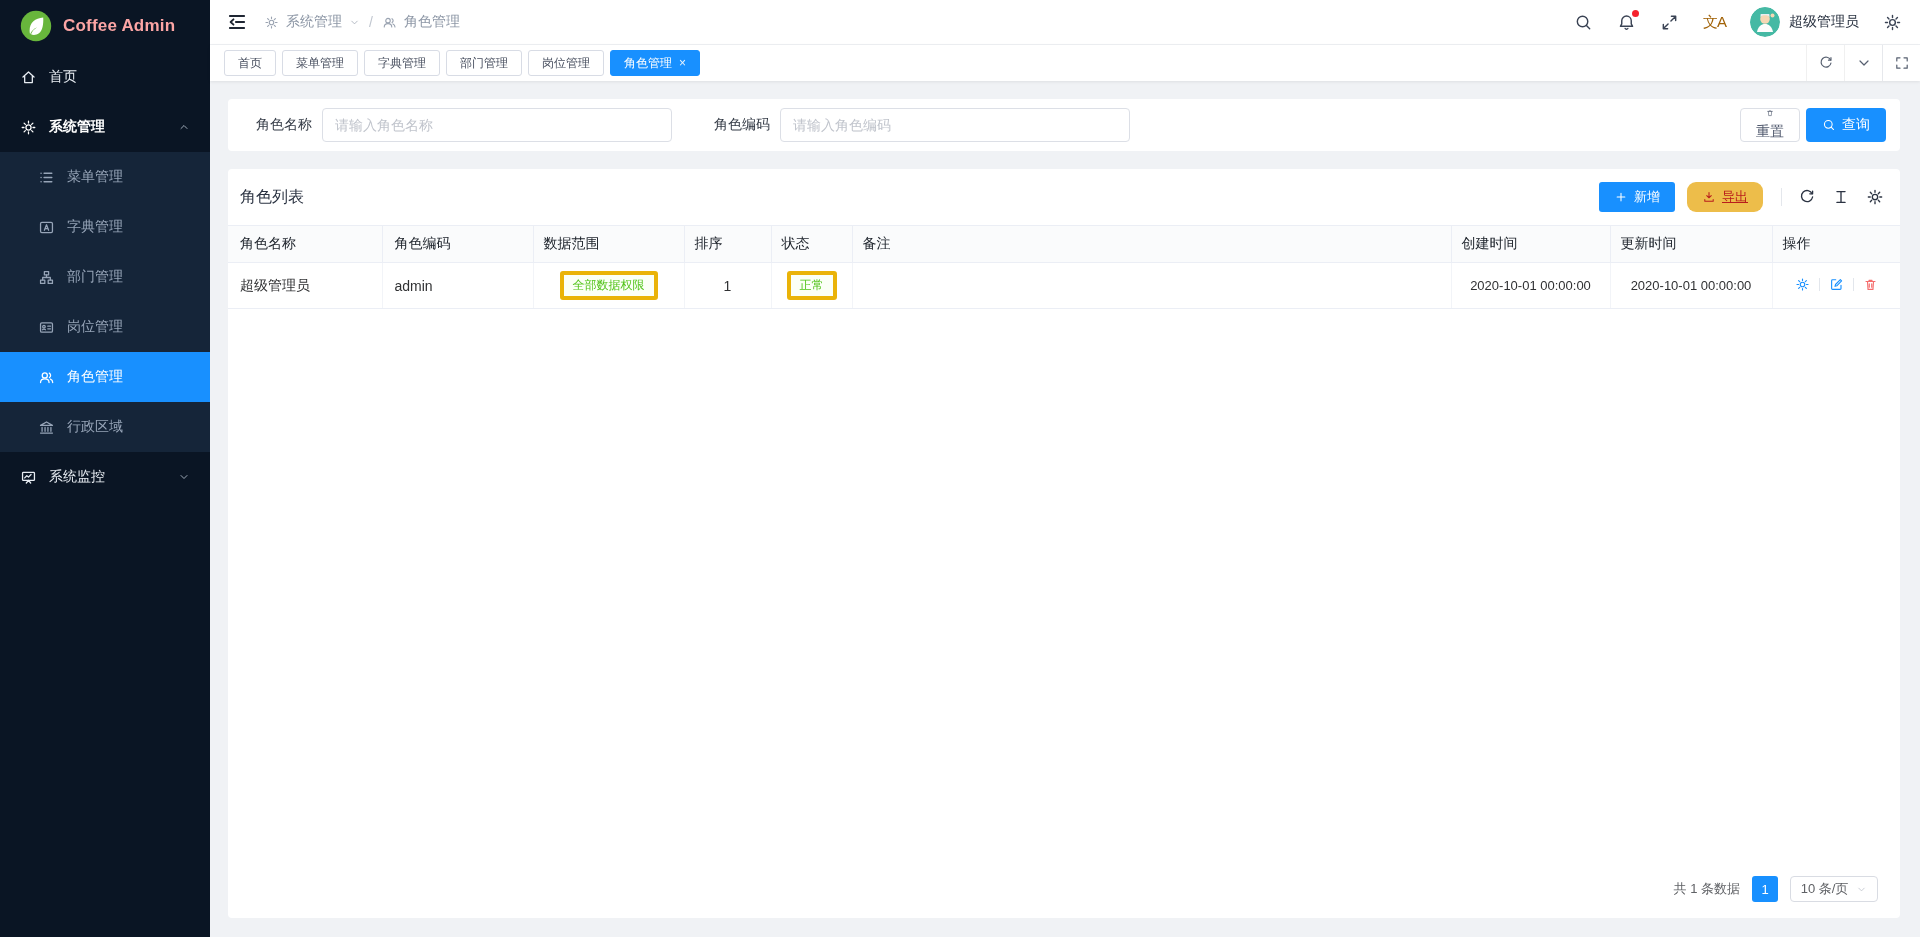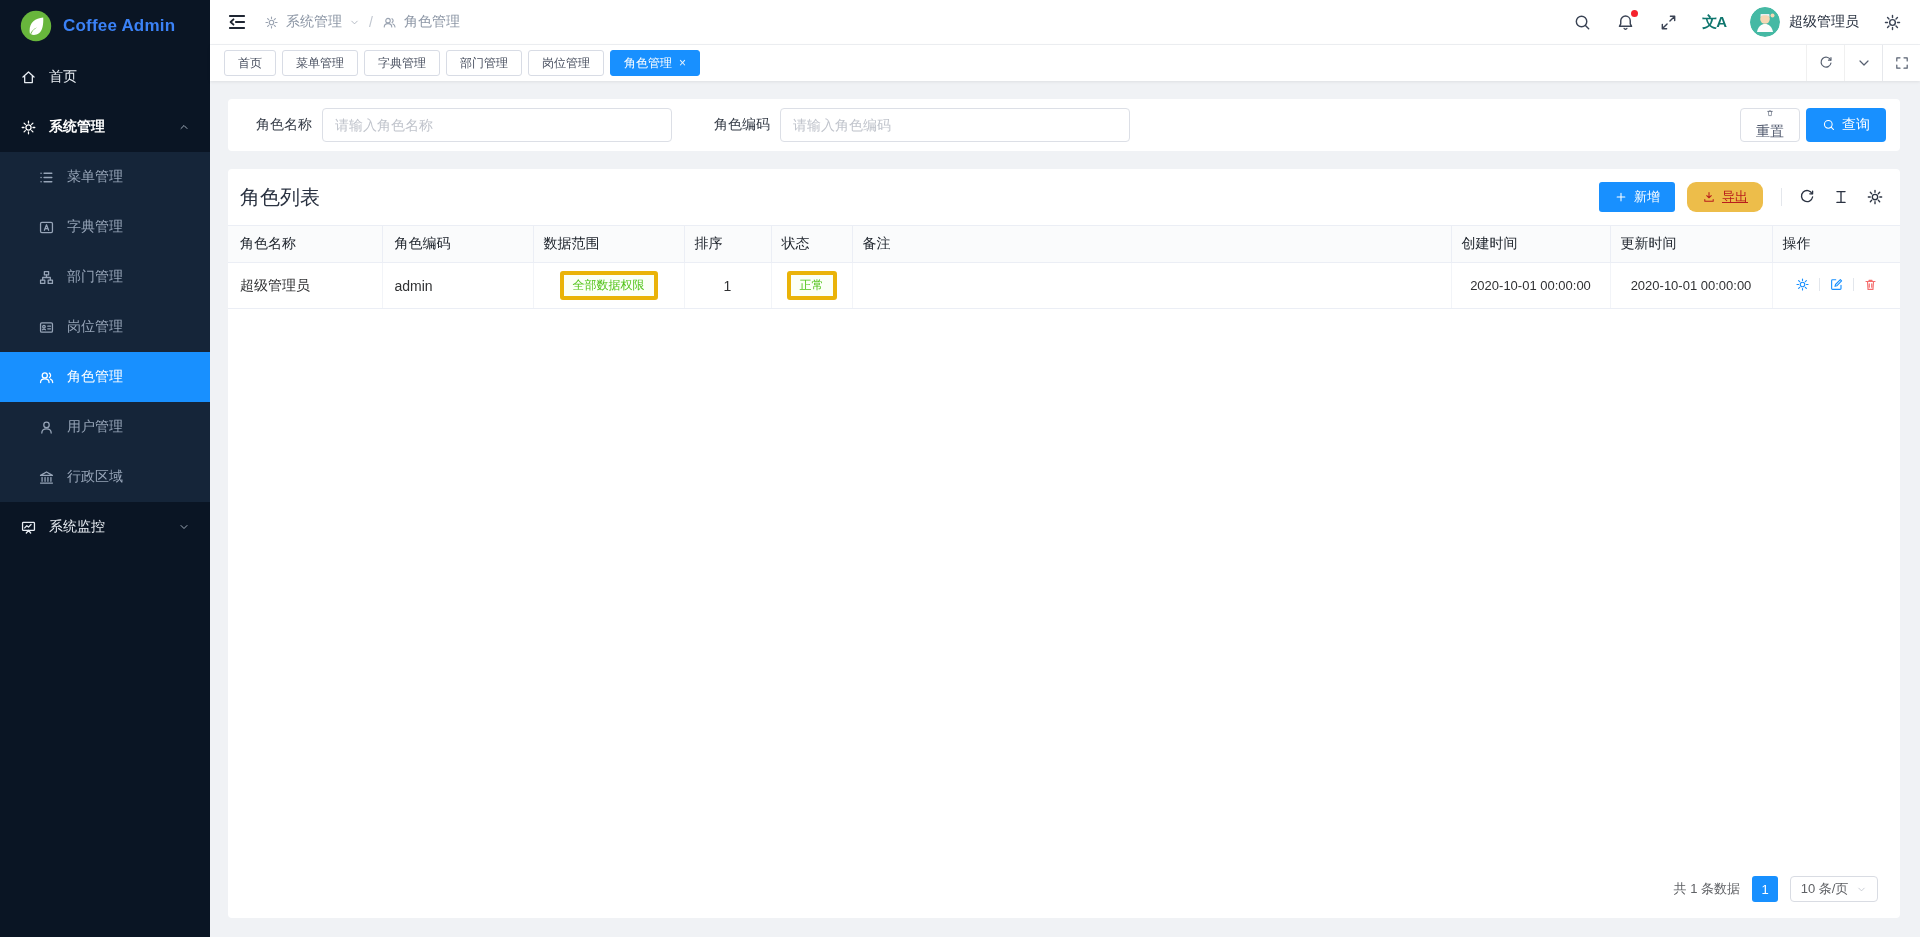--- a/index.html
+++ b/index.html
@@ -4,21 +4,21 @@
 <style>
   * { margin:0; padding:0; box-sizing:border-box; }
   html,body { width:1920px; height:937px; font-family:"Liberation Sans", sans-serif; }
   .page { width:1920px; height:937px; position:relative; overflow:hidden; background:#f0f2f5; display:flex; }
   svg { display:block; }
   .ic { stroke:currentColor; fill:none; stroke-width:1.5; stroke-linecap:round; stroke-linejoin:round; }
 
   
   .sidebar { width:210px; height:100%; background:#0a1524; flex:none; display:flex; flex-direction:column; color:#cfd6e0; }
   .logo-row { height:52px; display:flex; align-items:center; padding-left:20px; gap:11px; flex:none; }
-  .logo-title { color:#3b82f6; font-size:17px; font-weight:bold; letter-spacing:.2px; }
+  .logo-title { color:#fca5a5; font-size:17px; font-weight:bold; letter-spacing:.2px; }
   .menu-item { height:50px; display:flex; align-items:center; padding:0 20px; gap:12px; font-size:14px; color:#d3dae4; cursor:pointer; }
   .menu-item .mi-label { flex:1; }
   .menu-item.top { color:#e8edf3; }
   .menu-item.bold { color:#ffffff; font-weight:bold; }
   .submenu { background:#152539; }
   .submenu .menu-item { padding-left:38px; color:#97a5b8; font-weight:normal; }
   .submenu .menu-item.active { background:#1890ff; color:#ffffff; }
   .mi-icon { width:17px; height:17px; flex:none; }
   .chev { width:12px; height:12px; color:#aeb9c6; }
 
@@ -30,21 +30,21 @@
   .fold-btn { width:22px; height:22px; color:#1f2633; cursor:pointer; margin-right:16px; }
   .crumb { display:flex; align-items:center; gap:7px; font-size:14px; color:#8d97a6; }
   .crumb .sep { color:#c0c6cf; margin:0 2px; }
   .crumb .c-ic { width:15px; height:15px; color:#9aa3b1; }
   .crumb .c-chev { width:11px; height:11px; color:#a6aeba; }
   .hd-spacer { flex:1; }
   .hd-right { display:flex; align-items:center; gap:24px; }
   .hd-icon { width:19px; height:19px; color:#3a4354; cursor:pointer; position:relative; }
   .bell-wrap { position:relative; cursor:pointer; }
   .bell-dot { position:absolute; top:-3px; right:-3px; width:7px; height:7px; border-radius:50%; background:#f5222d; }
-  .translate-glyph { font-size:15px; color:#0f766e; cursor:pointer; letter-spacing:-1px;font-weight:bold; }
+  .translate-glyph { font-size:15px; color:#a16207; cursor:pointer; letter-spacing:-1px; }
   .user-wrap { display:flex; align-items:center; gap:9px; cursor:pointer; }
   .avatar { width:30px; height:30px; border-radius:50%; overflow:hidden; flex:none; }
   .user-name { font-size:14px; color:#27303f; }
 
   
   .tabbar { height:36px; background:#fff; display:flex; align-items:center; padding-left:14px; box-shadow:0 1px 3px rgba(0,0,0,.08); position:relative; z-index:2; flex:none; }
   .tabs { display:flex; align-items:center; gap:6px; }
   .tab { height:26px; display:flex; align-items:center; gap:7px; padding:0 13px; border:1px solid #d8dce5; border-radius:3px; background:#fff; font-size:12px; color:#495060; cursor:pointer; }
   .tab.active { background:#1890ff; border-color:#1890ff; color:#fff; }
   .tab-close { font-size:12px; line-height:1; opacity:.9; cursor:pointer; }
@@ -64,21 +64,21 @@
   .f-input::placeholder { color:#c0c4cc; }
   .f-spacer { flex:1; }
   .btn { display:inline-flex; align-items:center; justify-content:center; gap:6px; border-radius:4px; font-size:14px; cursor:pointer; border:1px solid transparent; font-family:inherit; }
   .btn svg { width:14px; height:14px; }
   .btn-reset { height:34px; padding:0 15px; background:#fff; border-color:#dcdfe6; color:#515a6e; margin-right:6px;flex-direction:column; }
   .btn-primary { height:34px; padding:0 15px; background:#1890ff; color:#fff; }
 
   
   .table-card { background:#fff; border-radius:4px; flex:1; display:flex; flex-direction:column; min-height:0; }
   .card-hd { display:flex; align-items:center; padding:13px 16px 13px 12px; flex:none; }
-  .card-title { font-size:20px; color:#2b3342; font-weight:500; }
+  .card-title { font-size:16px; color:#2b3342; font-weight:500; }
   .card-hd-right { margin-left:auto; display:flex; align-items:center; }
   .btn-add { height:30px; padding:0 14px; background:#1890ff; color:#fff; font-size:13px; border-radius:3px; }
   .btn-export { height:30px; padding:0 14px; background:#edbd4a; color:#b91c1c; font-size:13px; border-radius:9px; margin-left:12px;text-decoration:underline; }
   .tool-divider { width:1px; height:18px; background:#e4e7ec; margin:0 16px 0 18px; }
   .tool-ic { width:18px; height:18px; color:#2b3342; cursor:pointer; margin-left:16px; }
   .tool-ic:first-of-type { margin-left:0; }
 
   
   table.grid { width:100%; border-collapse:collapse; table-layout:fixed; }
   .grid th { height:37px; background:#fafbfc; border:1px solid #ebeef5; border-left:none; border-right:1px solid #ebeef5; font-size:14px; font-weight:500; color:#20262e; text-align:left; padding:0 10px; }
@@ -166,27 +166,20 @@
             <path d="M5.3 12.7c.6-1.2 2.8-1.2 3.4 0M11.5 8.5h3.2M11.5 11.5h3.2"></path>
           </svg>
         <span class="mi-label">岗位管理</span>
       </div>
       <div class="menu-item active">
         <svg class="ic mi-icon" viewBox="0 0 20 20">
             <circle cx="8" cy="7.5" r="3"></circle>
             <path d="M3 16c0-2.8 2.2-4.5 5-4.5s5 1.7 5 4.5M13.3 4.9a3.1 3.1 0 0 1 .2 5.2M14.6 11.9c1.7.7 2.7 2.1 2.7 4.1"></path>
           </svg>
         <span class="mi-label">角色管理</span>
-      </div>
-      <div class="menu-item">
-        <svg class="ic mi-icon" viewBox="0 0 20 20">
-            <circle cx="10" cy="7" r="3.2"></circle>
-            <path d="M4.5 16.5c0-3 2.5-4.8 5.5-4.8s5.5 1.8 5.5 4.8"></path>
-          </svg>
-        <span class="mi-label">用户管理</span>
       </div>
       <div class="menu-item">
         <svg class="ic mi-icon" viewBox="0 0 20 20">
             <path d="M3 7.5 10 3.5l7 4z"></path>
             <path d="M4.8 10v4.5M8.3 10v4.5M11.7 10v4.5M15.2 10v4.5M3 16.5h14"></path>
           </svg>
         <span class="mi-label">行政区域</span>
       </div>
     </div>
 

